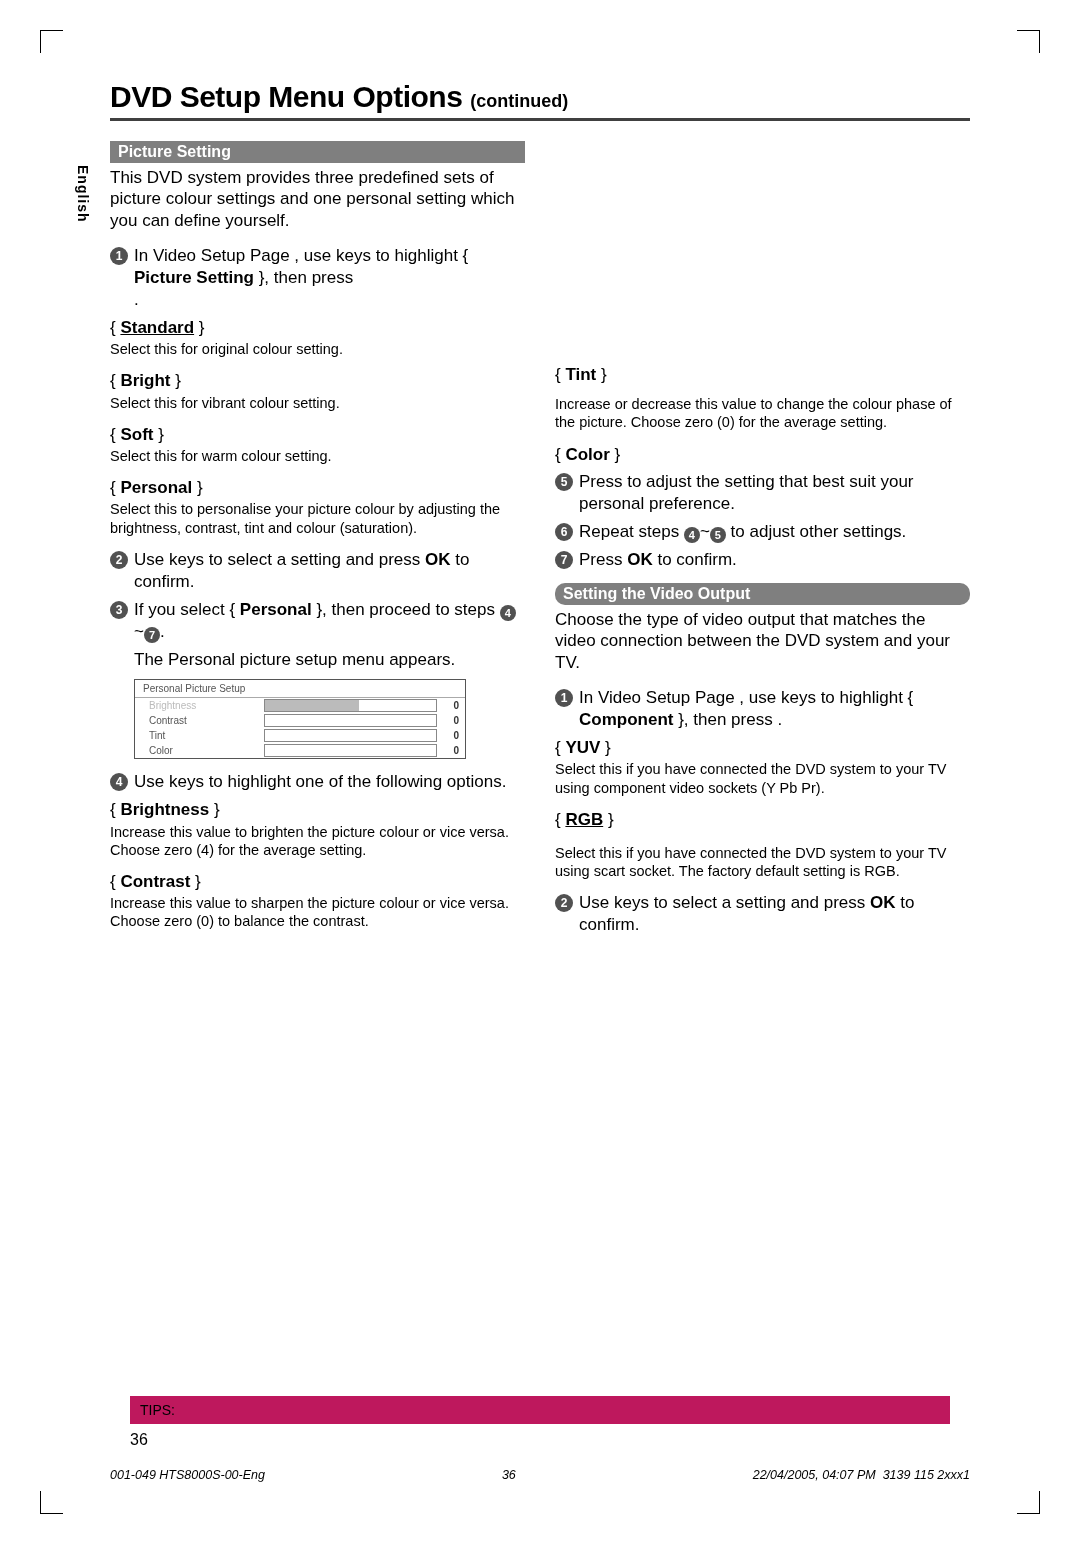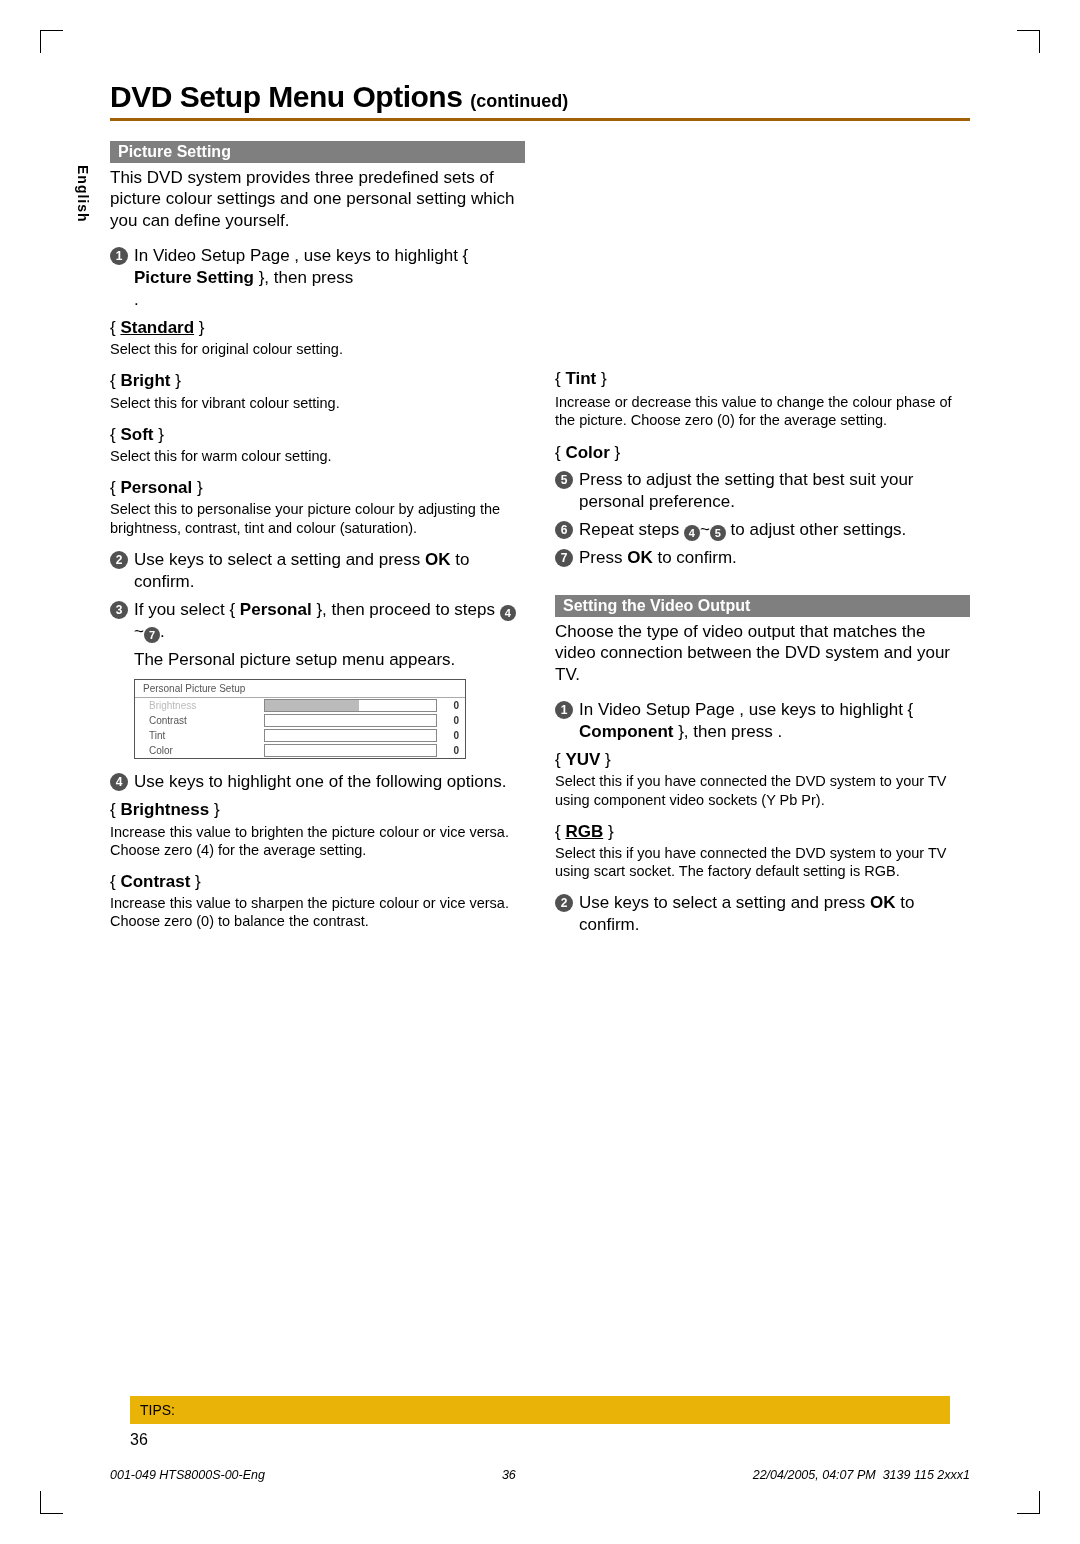--- a/index.html
+++ b/index.html
@@ -21,21 +21,21 @@
   .corner {
     position: absolute;
     width: 22px;
     height: 22px;
   }
   .corner.tl { top: 30px; left: 40px; border-top: 1px solid #000; border-left: 1px solid #000; }
   .corner.tr { top: 30px; right: 40px; border-top: 1px solid #000; border-right: 1px solid #000; }
   .corner.bl { bottom: 30px; left: 40px; border-bottom: 1px solid #000; border-left: 1px solid #000; }
   .corner.br { bottom: 30px; right: 40px; border-bottom: 1px solid #000; border-right: 1px solid #000; }
   .title-row {
-    border-bottom: 3px solid #a16207;
+    border-bottom: 3px solid #404040;
     padding-bottom: 4px;
     margin-bottom: 18px;
   }
   .title-main {
     font-size: 30px;
     font-weight: bold;
     letter-spacing: -0.5px;
   }
   .title-sub {
     font-size: 18px;
@@ -152,21 +152,21 @@
     left: 0; top: 0; bottom: 0;
     width: 55%;
     background: #bbb;
   }
   .menu-val { width: 14px; text-align: right; font-weight: bold; color: #333; }
   .tips {
     position: absolute;
     left: 130px;
     right: 130px;
     bottom: 120px;
-    background: #eab308;
+    background: #be185d;
     font-size: 14px;
     padding: 6px 10px;
     display: flex;
     gap: 18px;
   }
   .tips-label { font-size: 14px; }
   .tips-body { font-size: 14px; line-height: 1.35; }
   .pagenum {
     position: absolute;
     left: 130px;
@@ -276,21 +276,21 @@
       </div>
 
       <p style="margin-bottom:2px;">{ <b>Brightness</b> }</p>
       <p class="small">Increase this value to brighten the picture colour or vice versa. Choose zero (4) for the average setting.</p>
 
       <p style="margin-bottom:2px;">{ <b>Contrast</b> }</p>
       <p class="small">Increase this value to sharpen the picture colour or vice versa.  Choose zero (0) to balance the contrast.</p>
     </div>
 
     <div class="col">
-      <p style="margin-top:0;margin-bottom:4px;">{ <b>Tint</b> }</p>
+      <p style="margin-top:0;margin-bottom:10px;">{ <b>Tint</b> }</p>
       <p class="small">Increase or decrease this value to change the colour phase of the picture.  Choose zero (0) for the average setting.</p>
 
       <p style="margin-bottom:2px;">{ <b>Color</b> }</p>
 
       <div class="step">
         <span class="circ">5</span>
         <span class="txt">
           <span>Press </span>
           <span> to adjust the setting that best suit your personal preference.</span>
         </span>
@@ -301,35 +301,35 @@
           <span>Repeat steps </span><span class="circ-inline">4</span>~<span class="circ-inline">5</span><span> to adjust other settings.</span>
         </span>
       </div>
       <div class="step">
         <span class="circ">7</span>
         <span class="txt">
           <span>Press </span><b>OK</b><span> to confirm.</span>
         </span>
       </div>
 
-      <div class="section-header" style="margin-top:26px;">Setting the Video Output</div>
+      <div class="section-header" style="margin-top:12px;border-radius:10px;">Setting the Video Output</div>
       <p>Choose the type of video output that matches the video connection between the DVD system and your TV.</p>
 
       <div class="step">
         <span class="circ">1</span>
         <span class="txt">
           <span>In  Video Setup Page , use </span>
           <span> keys to highlight { </span><b>Component</b><span> }, then press </span><span>.</span>
         </span>
       </div>
 
       <p style="margin-bottom:2px;">{ <b>YUV</b> }</p>
       <p class="small">Select this if you have connected the DVD system to your TV using component video sockets (Y Pb Pr).</p>
 
-      <p style="margin-bottom:2px;">{ <b class="u">RGB</b> }</p>
+      <p style="margin-bottom:14px;">{ <b class="u">RGB</b> }</p>
       <p class="small">Select this if you have connected the DVD system to your TV using scart socket. The factory default setting is RGB.</p>
 
       <div class="step">
         <span class="circ">2</span>
         <span class="txt">
           <span>Use </span>
           <span> keys to select a setting and press </span><b>OK</b><span> to confirm.</span>
         </span>
       </div>
     </div>

